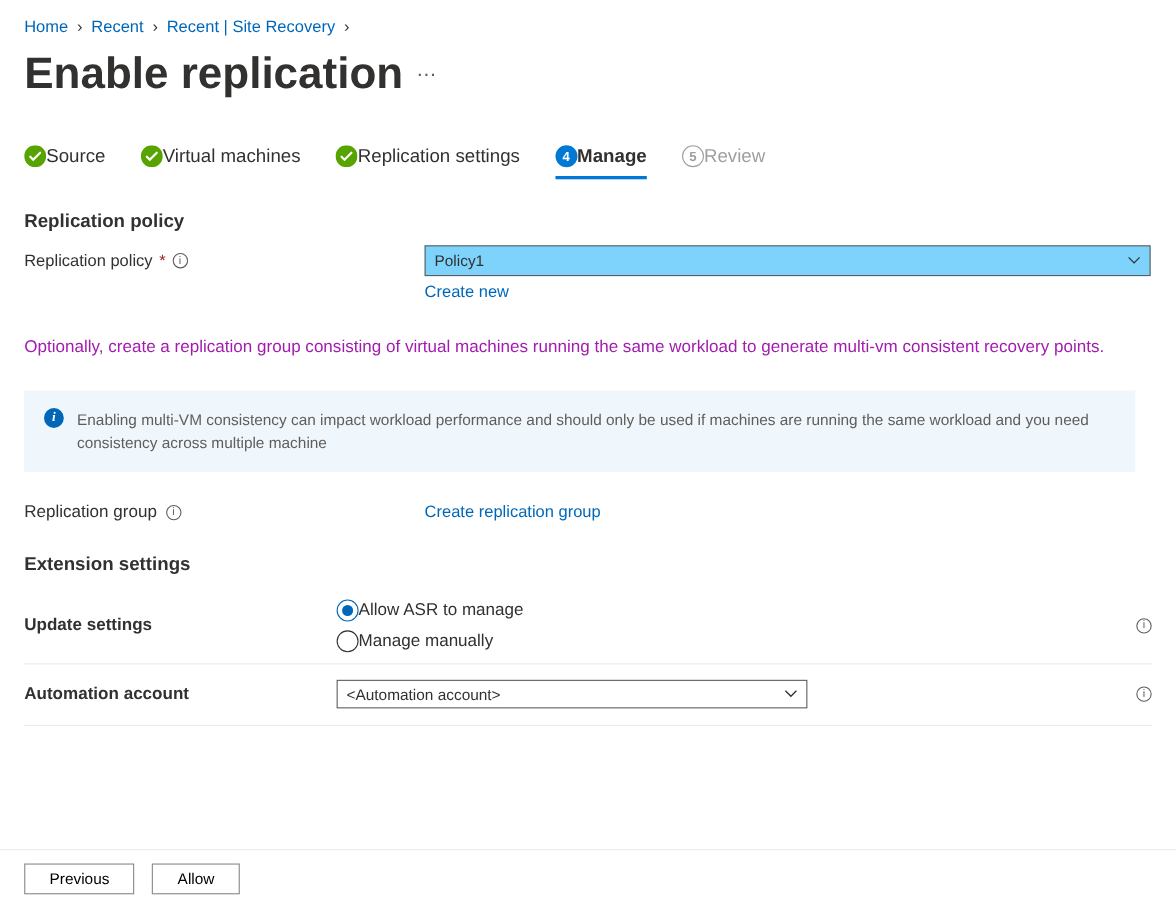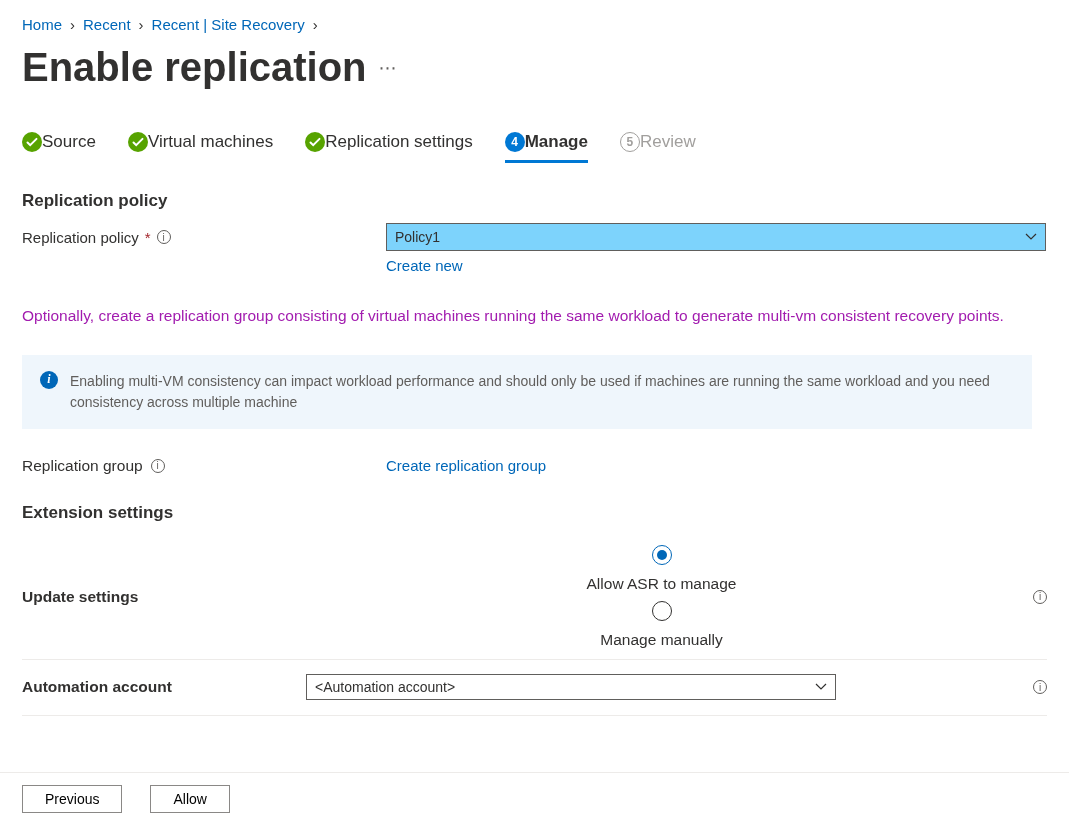--- a/index.html
+++ b/index.html
@@ -118,38 +118,38 @@
   
   .ext-grid { margin-top:10px; }
   .ext-row {
     display:flex; align-items:center;
     border-bottom:1px solid #edebe9;
     min-height:56px;
   }
   .ext-row .lbl { width:284px; font-size:15.5px; font-weight:600; }
   .ext-row .ctrl { flex:1; display:flex; flex-direction:column; gap:8px; padding:10px 0; }
   .ext-row .info-right { width:30px; display:flex; justify-content:flex-end; }
-  .radio-opt { display:flex; align-items:center; gap:10px; font-size:15.5px; cursor:pointer;flex-direction:column; }
+  .radio-opt { display:flex; align-items:center; font-size:15.5px; cursor:pointer; }
   .radio-outer {
     width:20px; height:20px; border-radius:50%; border:1px solid #323130;
     display:flex; align-items:center; justify-content:center;
   }
   .radio-outer.sel { border-color:#0067b8; }
   .radio-inner { width:10px; height:10px; border-radius:50%; background:#0067b8; }
   .auto-dd {
-    width:530px; height:26px; border:1px solid #605e5c;
+    width:428px; height:26px; border:1px solid #605e5c;
     display:flex; align-items:center; justify-content:space-between;
     padding:0 8px; font-size:14px; cursor:pointer;
   }
   
   .footer {
     position:absolute; left:0; bottom:0; width:100%;
     border-top:1px solid #edebe9;
     padding:12px 22px;
-    display:flex; gap:28px;
+    display:flex; gap:16px;
   }
   .btn {
     height:28px; padding:0 22px; border:1px solid #8a8886; background:#fff;
     font-size:14px; cursor:pointer;
   }
 </style>
 </head>
 <body>
 
 <div class="container">

